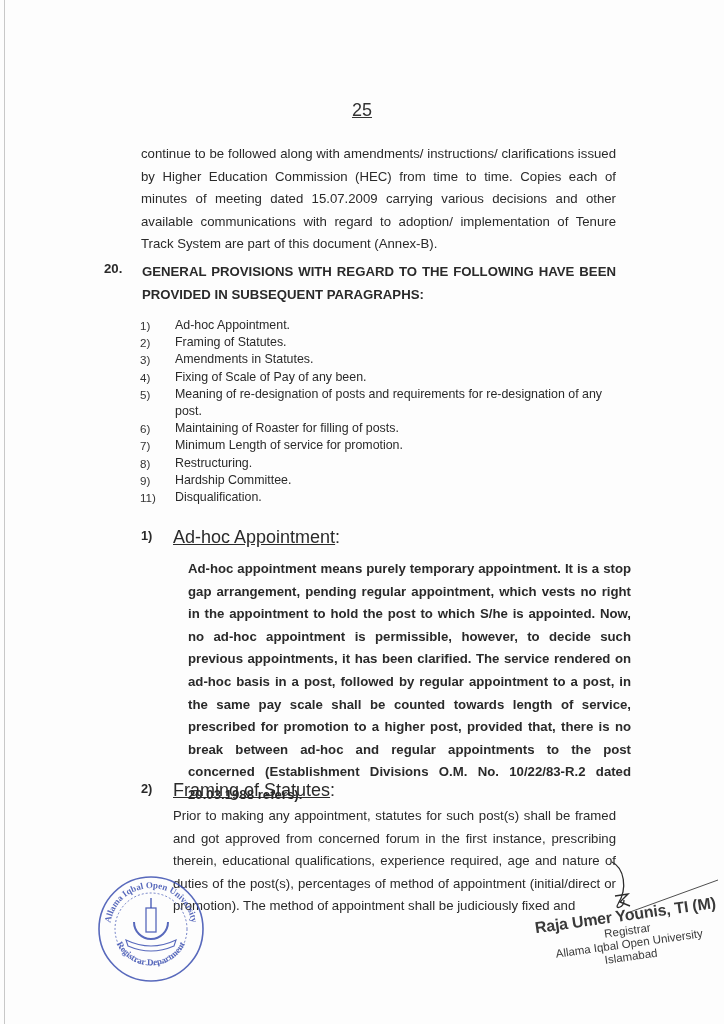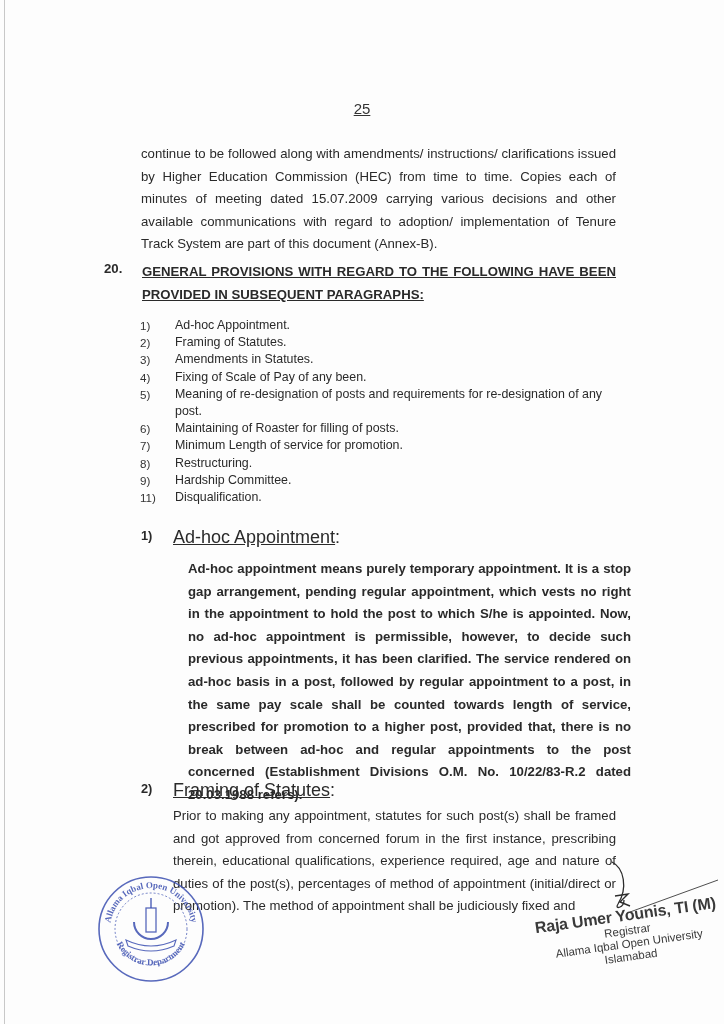--- a/index.html
+++ b/index.html
@@ -1,30 +1,30 @@
 <!DOCTYPE html>
 <html><head>
 <meta charset="utf-8">
 <style>
   html, body { margin: 0; padding: 0; }
   body {
     width: 724px; height: 1024px; background: #fdfdfd; position: relative; overflow: hidden;
     font-family: "Liberation Sans", sans-serif; color: #2a2a2a;
   }
   .edge-line { position: absolute; left: 4px; top: 0; width: 1px; height: 1024px; background: #c8c8c8; }
-  .page-number { position: absolute; top: 100px; left: 0; width: 724px; text-align: center; font-size: 15px; color: #333; text-decoration: underline; }
+  .page-number { position: absolute; top: 100px; left: 0; width: 724px; text-align: center; font-size: 18px; color: #333; text-decoration: underline; }
   .para {
     position: absolute; font-size: 13.2px; line-height: 22.6px; text-align: justify;
     text-align-last: left; margin: 0;
   }
   .p1 { left: 141px; top: 143px; width: 475px; }
   .sec-num { position: absolute; left: 104px; top: 261px; font-size: 13.2px; font-weight: bold; }
   .sec-title {
     position: absolute; left: 142px; top: 261px; width: 474px; font-size: 13.2px; font-weight: bold;
-    text-decoration: underline; line-height: 22.6px; text-align: justify; text-align-last: left; margin: 0;
+    line-height: 22.6px; text-align: justify; text-align-last: left; margin: 0;
   }
   .list { position: absolute; left: 140px; top: 317px; width: 480px; margin: 0; padding: 0; list-style: none; }
   .list li { display: flex; font-size: 12.4px; line-height: 17.2px; }
   .list .num { width: 35px; flex: 0 0 35px; font-size: 11.6px; color: #333; }
   .list .txt { flex: 1; }
   .sub-num { position: absolute; left: 141px; font-size: 12.8px; font-weight: bold; }
   .sub-title { position: absolute; left: 173px; font-size: 18px; font-weight: normal; }
   .sub-title .u { text-decoration: underline; }
   .p2 { left: 188px; top: 558px; width: 443px; font-weight: bold; }
   .p3 { left: 173px; top: 805px; width: 443px; }

